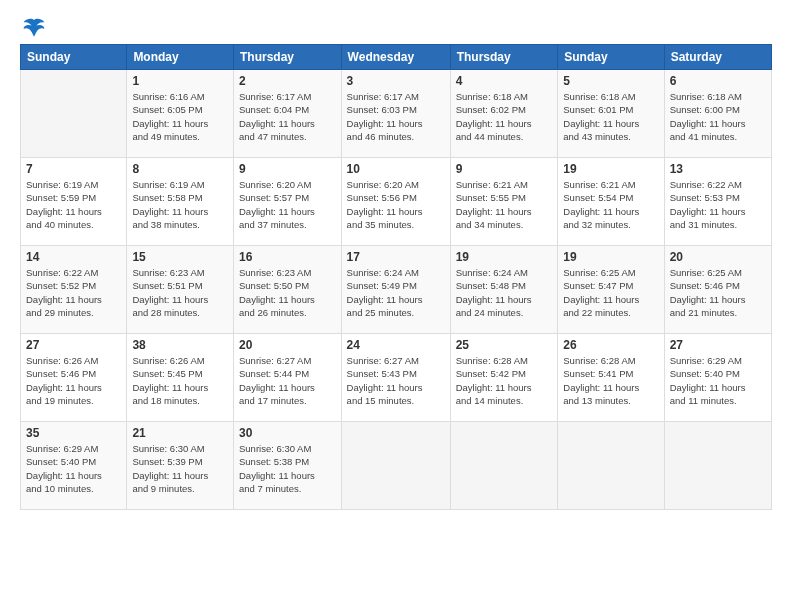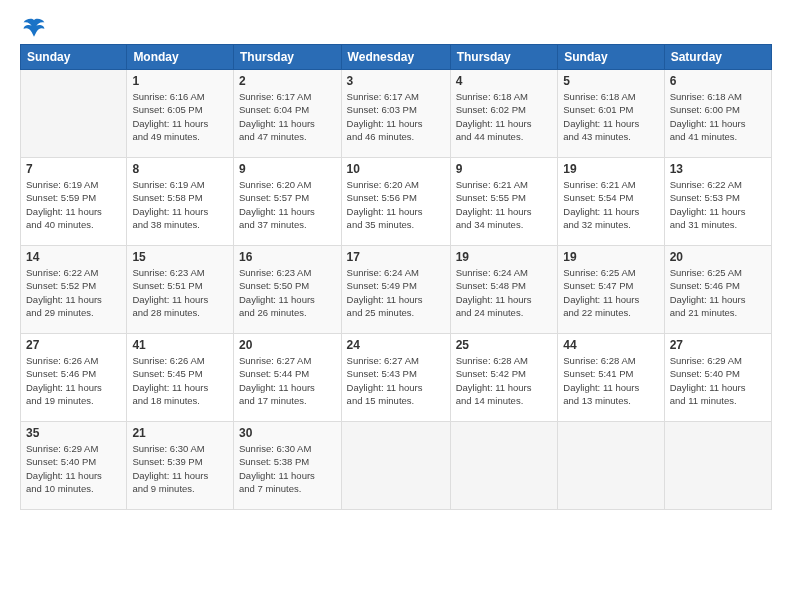--- a/index.html
+++ b/index.html
@@ -277,21 +277,21 @@
         </tr>
         <tr>
           <td>
             <span class="day-number">27</span>
             <div class="day-info" style="white-space: pre-line;">Sunrise: 6:26 AM
 Sunset: 5:46 PM
 Daylight: 11 hours
 and 19 minutes.</div>
           </td>
           <td>
-            <span class="day-number">41</span>
+            <span class="day-number">38</span>
             <div class="day-info" style="white-space: pre-line;">Sunrise: 6:26 AM
 Sunset: 5:45 PM
 Daylight: 11 hours
 and 18 minutes.</div>
           </td>
           <td>
             <span class="day-number">20</span>
             <div class="day-info" style="white-space: pre-line;">Sunrise: 6:27 AM
 Sunset: 5:44 PM
 Daylight: 11 hours
@@ -305,21 +305,21 @@
 and 15 minutes.</div>
           </td>
           <td>
             <span class="day-number">25</span>
             <div class="day-info" style="white-space: pre-line;">Sunrise: 6:28 AM
 Sunset: 5:42 PM
 Daylight: 11 hours
 and 14 minutes.</div>
           </td>
           <td>
-            <span class="day-number">44</span>
+            <span class="day-number">26</span>
             <div class="day-info" style="white-space: pre-line;">Sunrise: 6:28 AM
 Sunset: 5:41 PM
 Daylight: 11 hours
 and 13 minutes.</div>
           </td>
           <td>
             <span class="day-number">27</span>
             <div class="day-info" style="white-space: pre-line;">Sunrise: 6:29 AM
 Sunset: 5:40 PM
 Daylight: 11 hours

